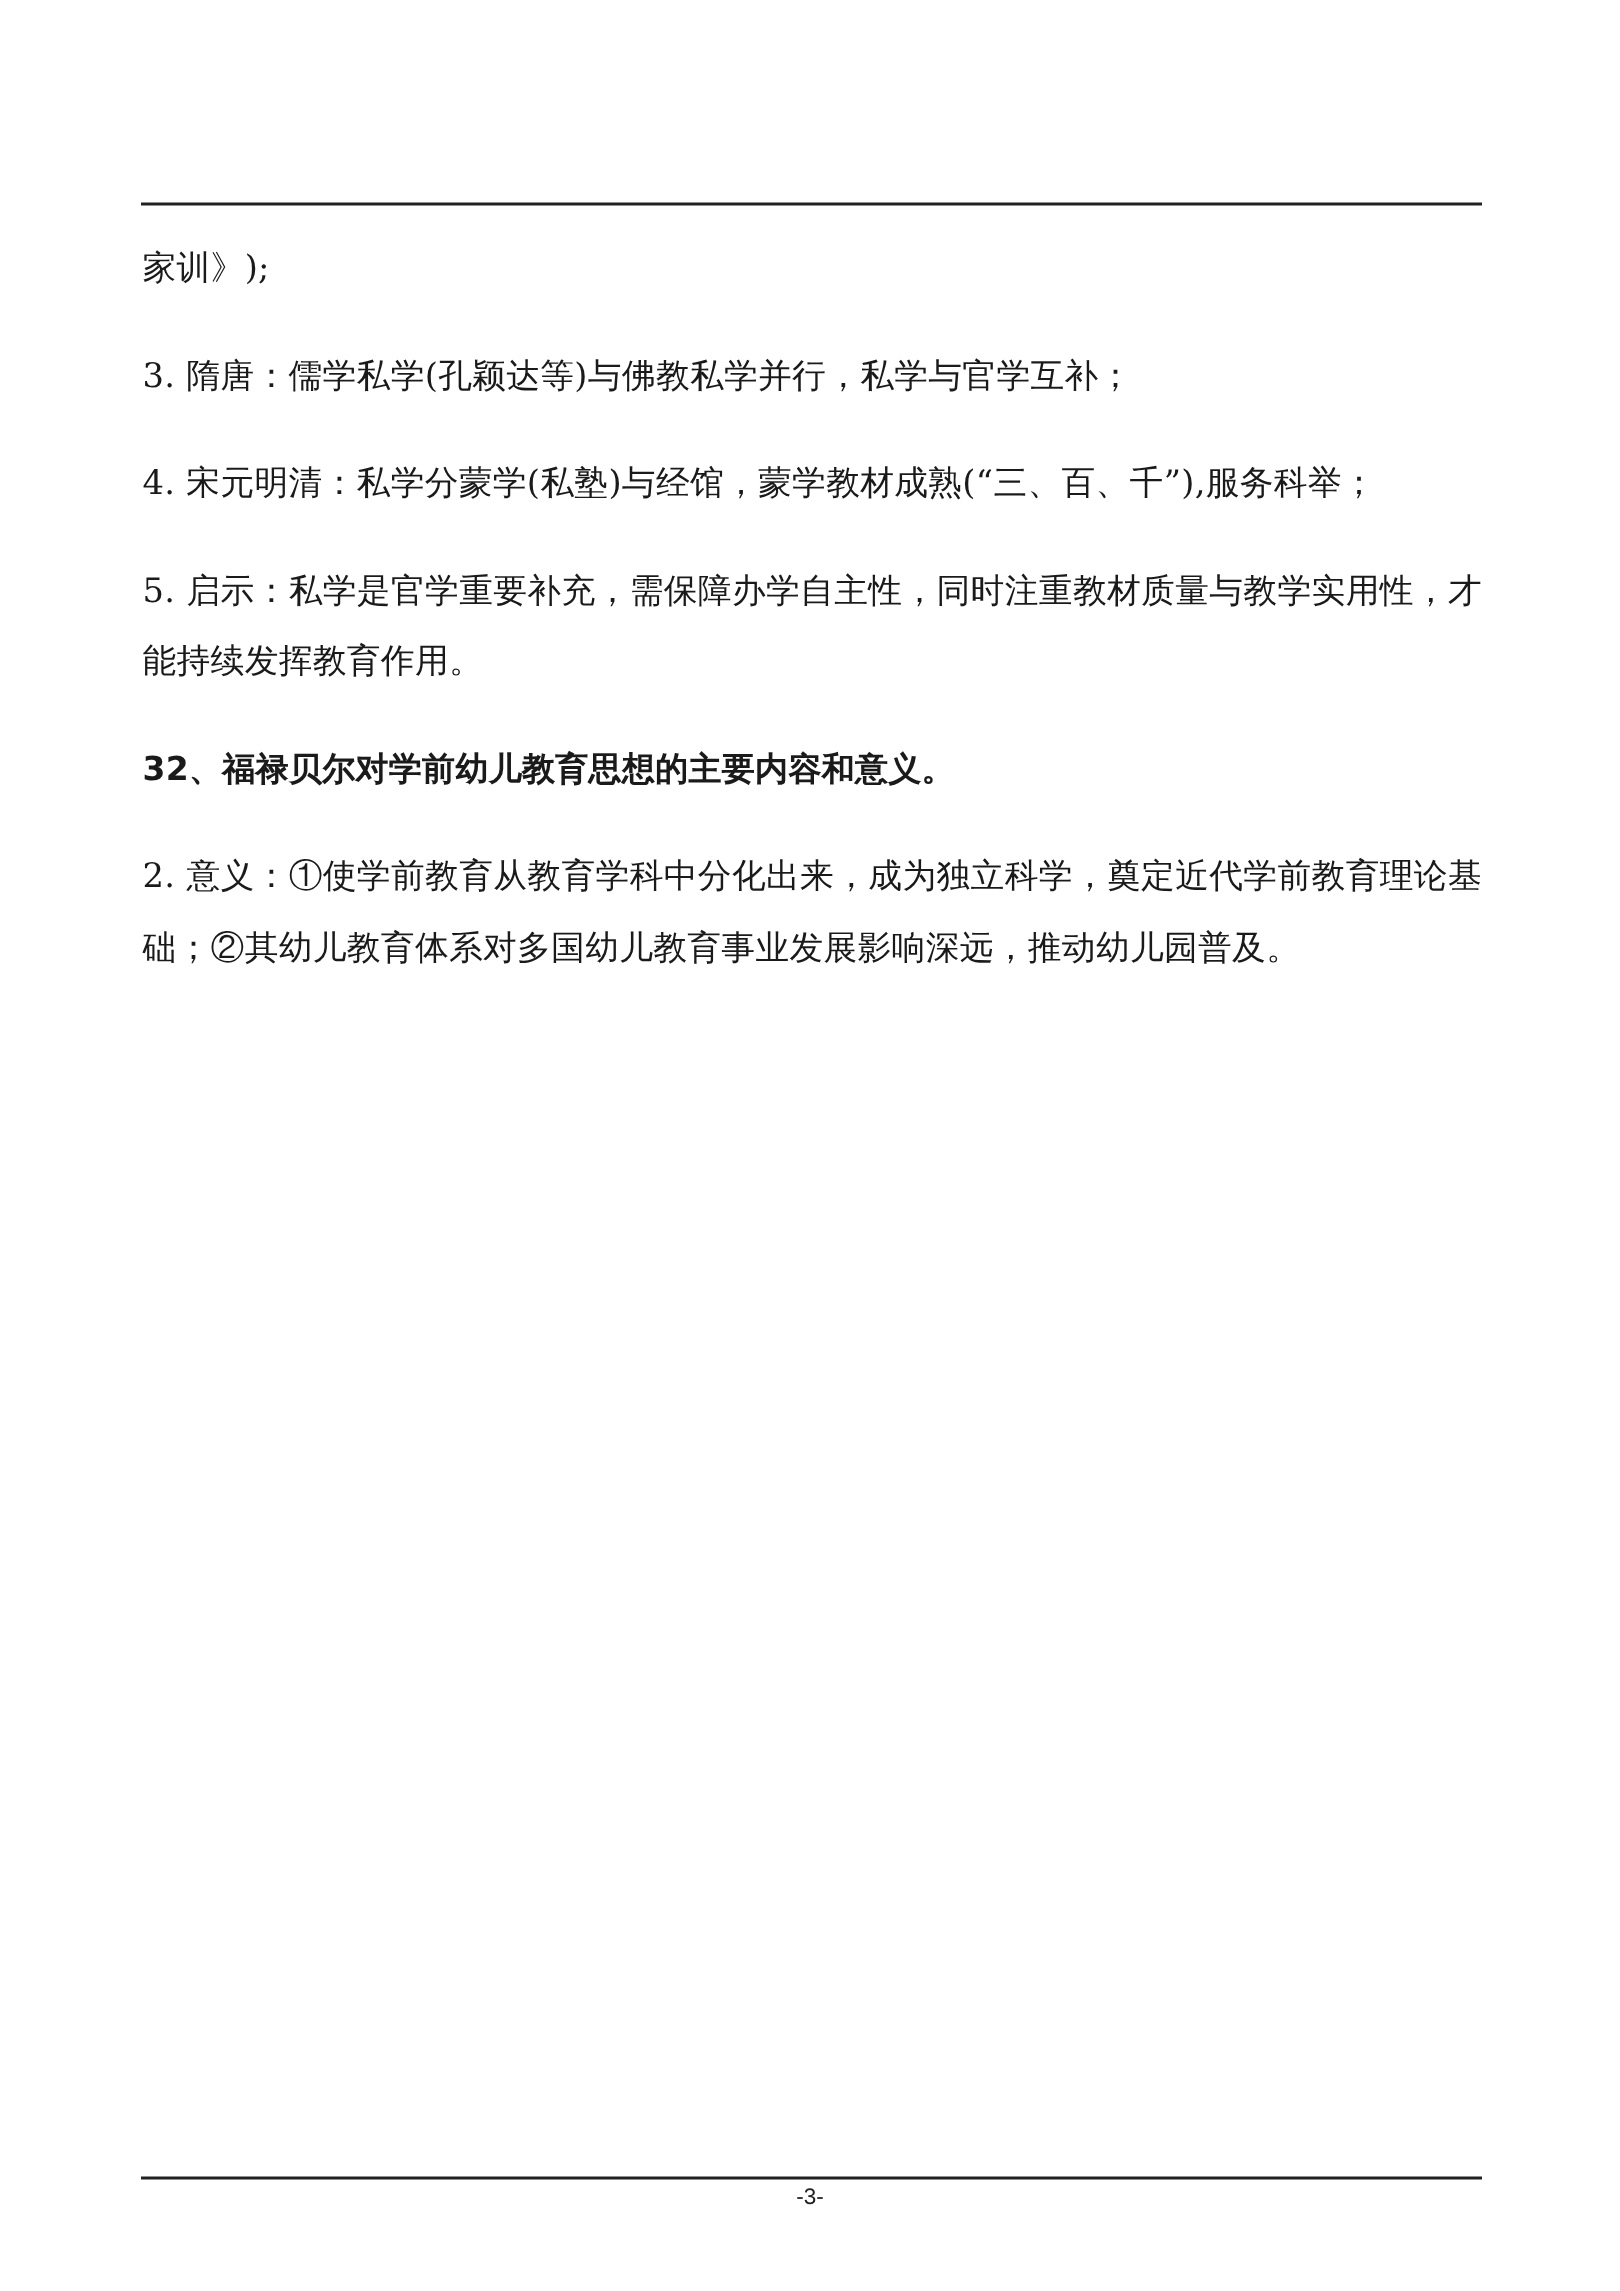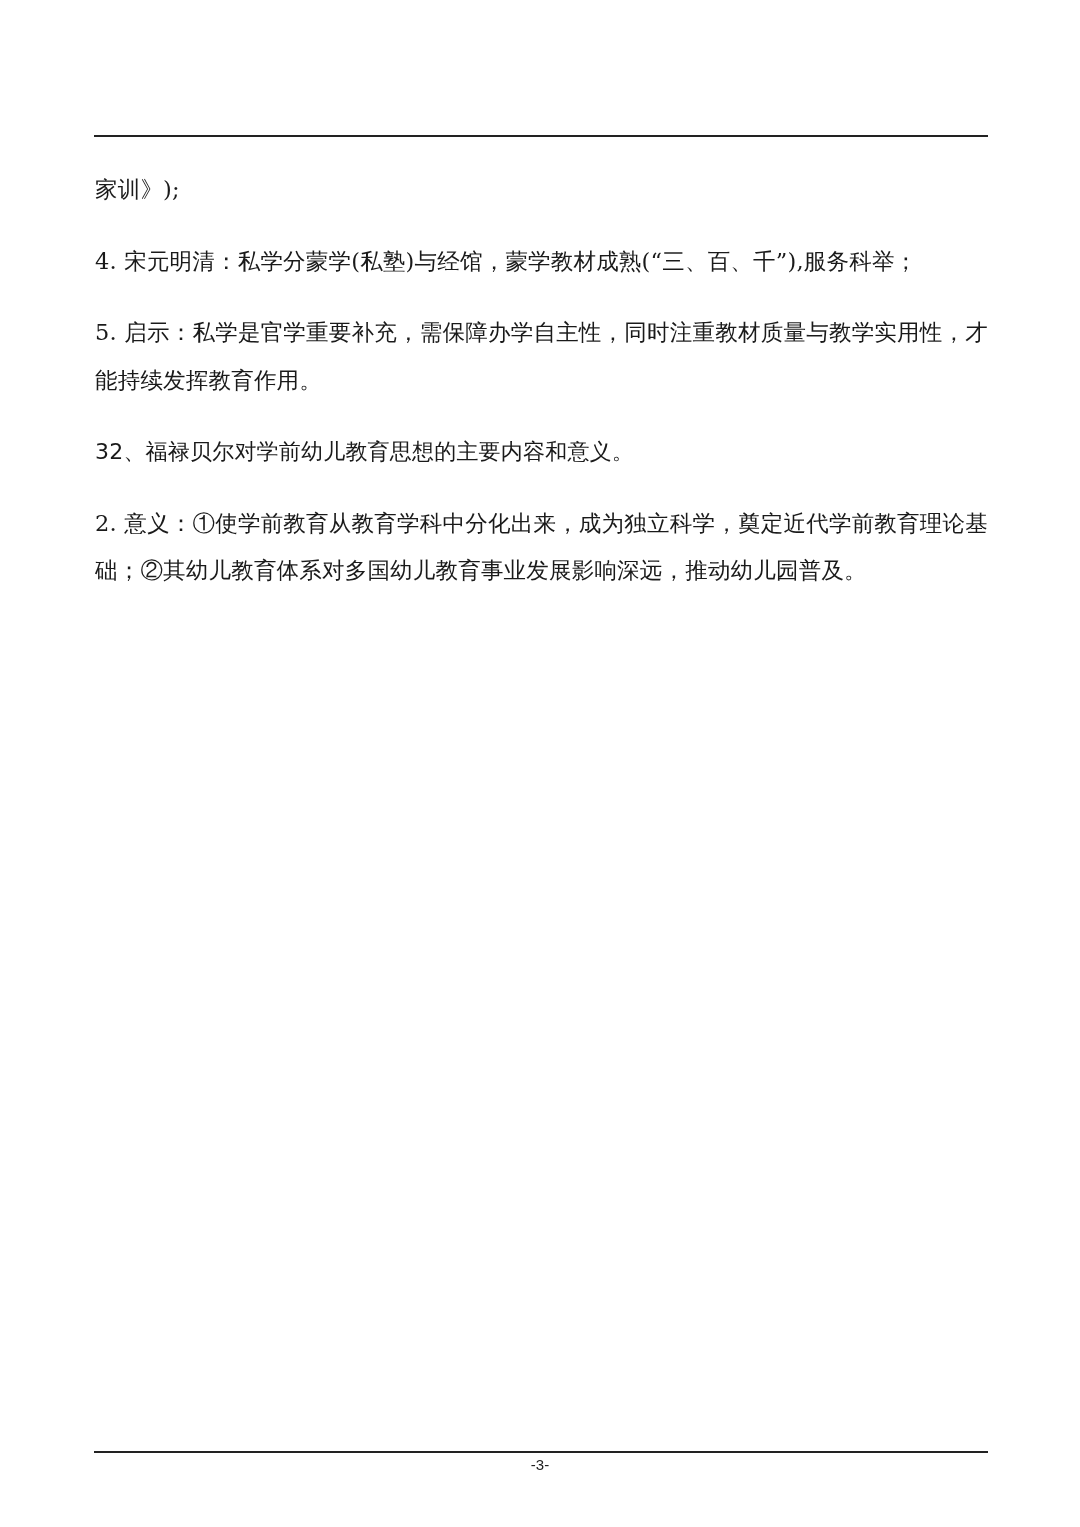--- a/index.html
+++ b/index.html
@@ -20,34 +20,34 @@
       left: 94px;
       width: 894px;
       height: 2px;
       background: #222;
     }
     .rule.top { top: 135px; }
     .rule.bottom { top: 1451px; }
     .content {
       position: absolute;
       left: 95px;
-      top: 166px;
+      top: 156px;
       width: 893px;
       font-size: 22.5px;
       line-height: 47.5px;
       letter-spacing: 0.2px;
     }
     .para {
       margin: 0 0 24px 0;
       text-align: justify;
       text-align-last: left;
     }
     .heading {
       font-family: "DejaVu Sans", "Liberation Sans", sans-serif;
-      font-weight: normal;
+      font-weight: bold;
       font-size: 22px;
       margin: 0 0 24px 0;
     }
     .page-number {
       position: absolute;
       top: 1456px;
       left: 0;
       width: 1080px;
       text-align: center;
       font-size: 15px;
@@ -55,20 +55,21 @@
       color: #222;
     }
   </style>
 </head>
 <body>
 
 <div class="rule top"></div>
 
 <div class="content">
   <p class="para">家训》);</p>
+  <p class="para">3. 隋唐：儒学私学(孔颖达等)与佛教私学并行，私学与官学互补；</p>
   <p class="para">4. 宋元明清：私学分蒙学(私塾)与经馆，蒙学教材成熟(“三、百、千”),服务科举；</p>
   <p class="para">5. 启示：私学是官学重要补充，需保障办学自主性，同时注重教材质量与教学实用性，才 能持续发挥教育作用。</p>
   <p class="heading">32、福禄贝尔对学前幼儿教育思想的主要内容和意义。</p>
   <p class="para">2. 意义：①使学前教育从教育学科中分化出来，成为独立科学，奠定近代学前教育理论基 础；②其幼儿教育体系对多国幼儿教育事业发展影响深远，推动幼儿园普及。</p>
 </div>
 
 <div class="rule bottom"></div>
 <div class="page-number">-3-</div>
 
 </body></html>

